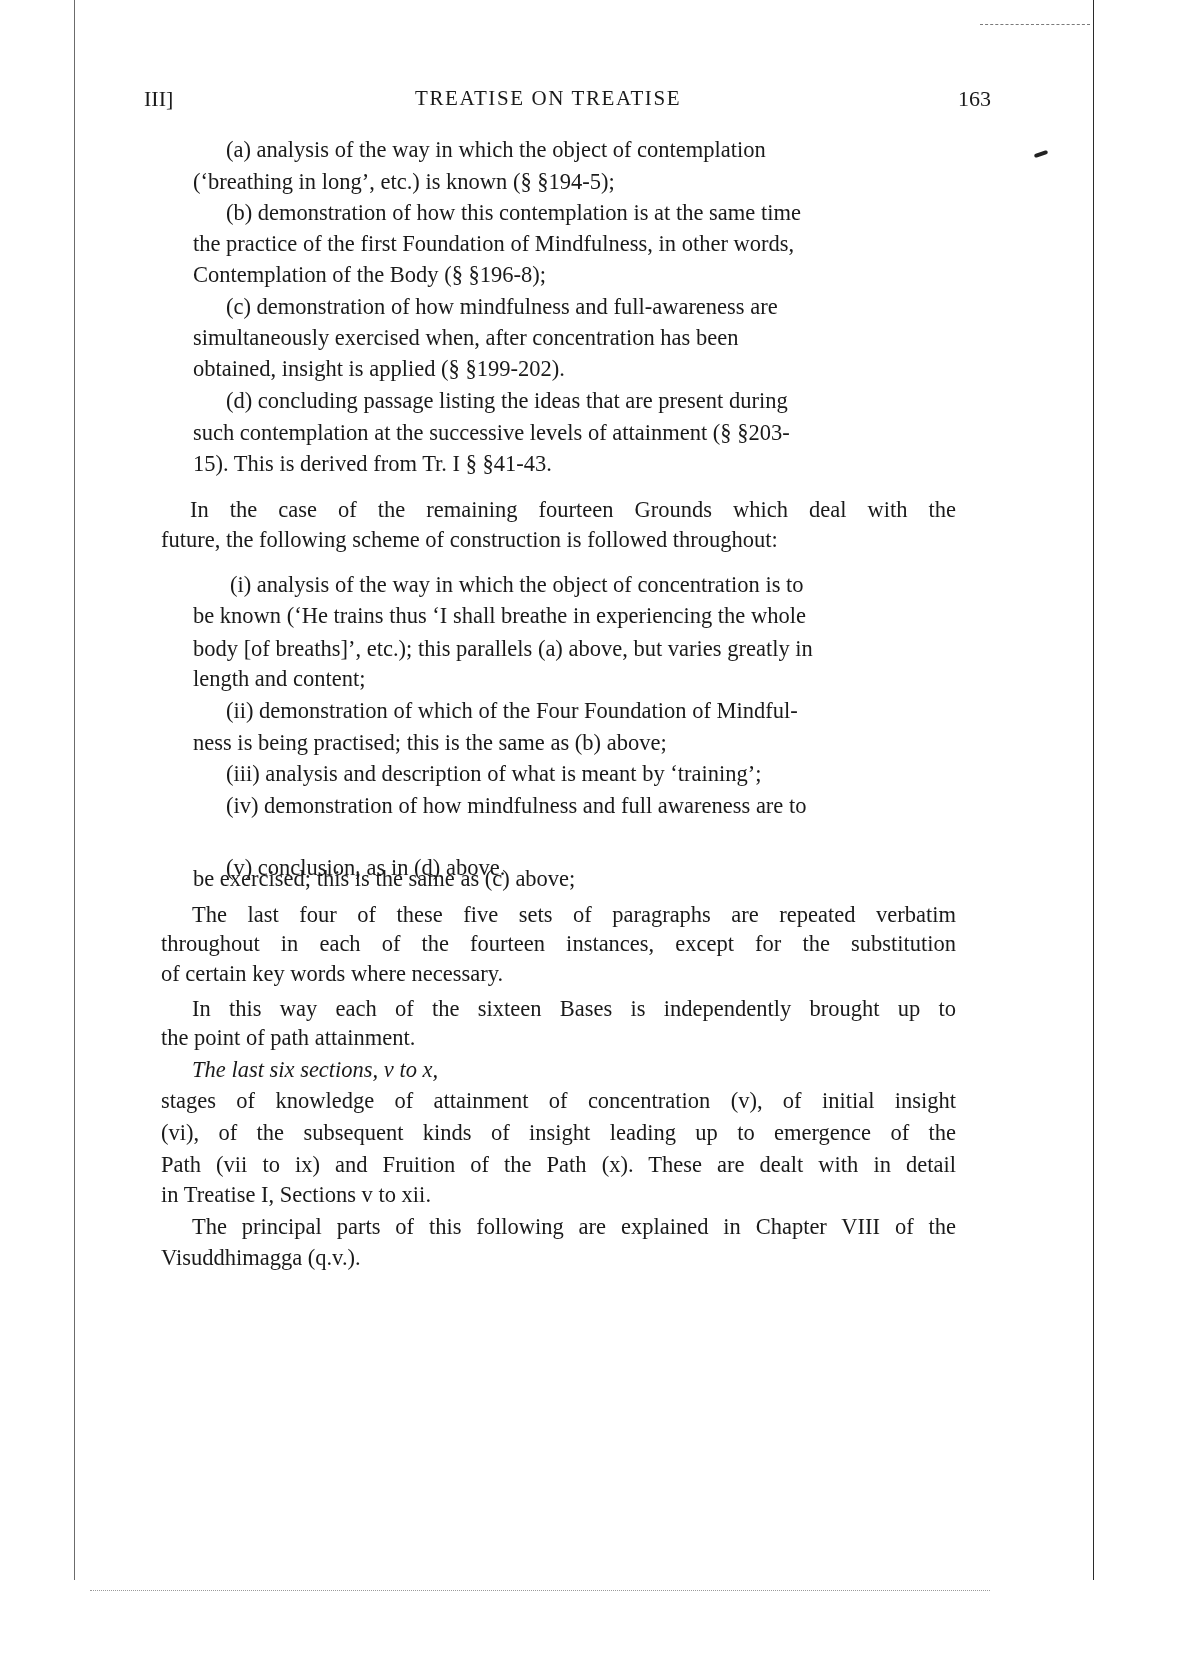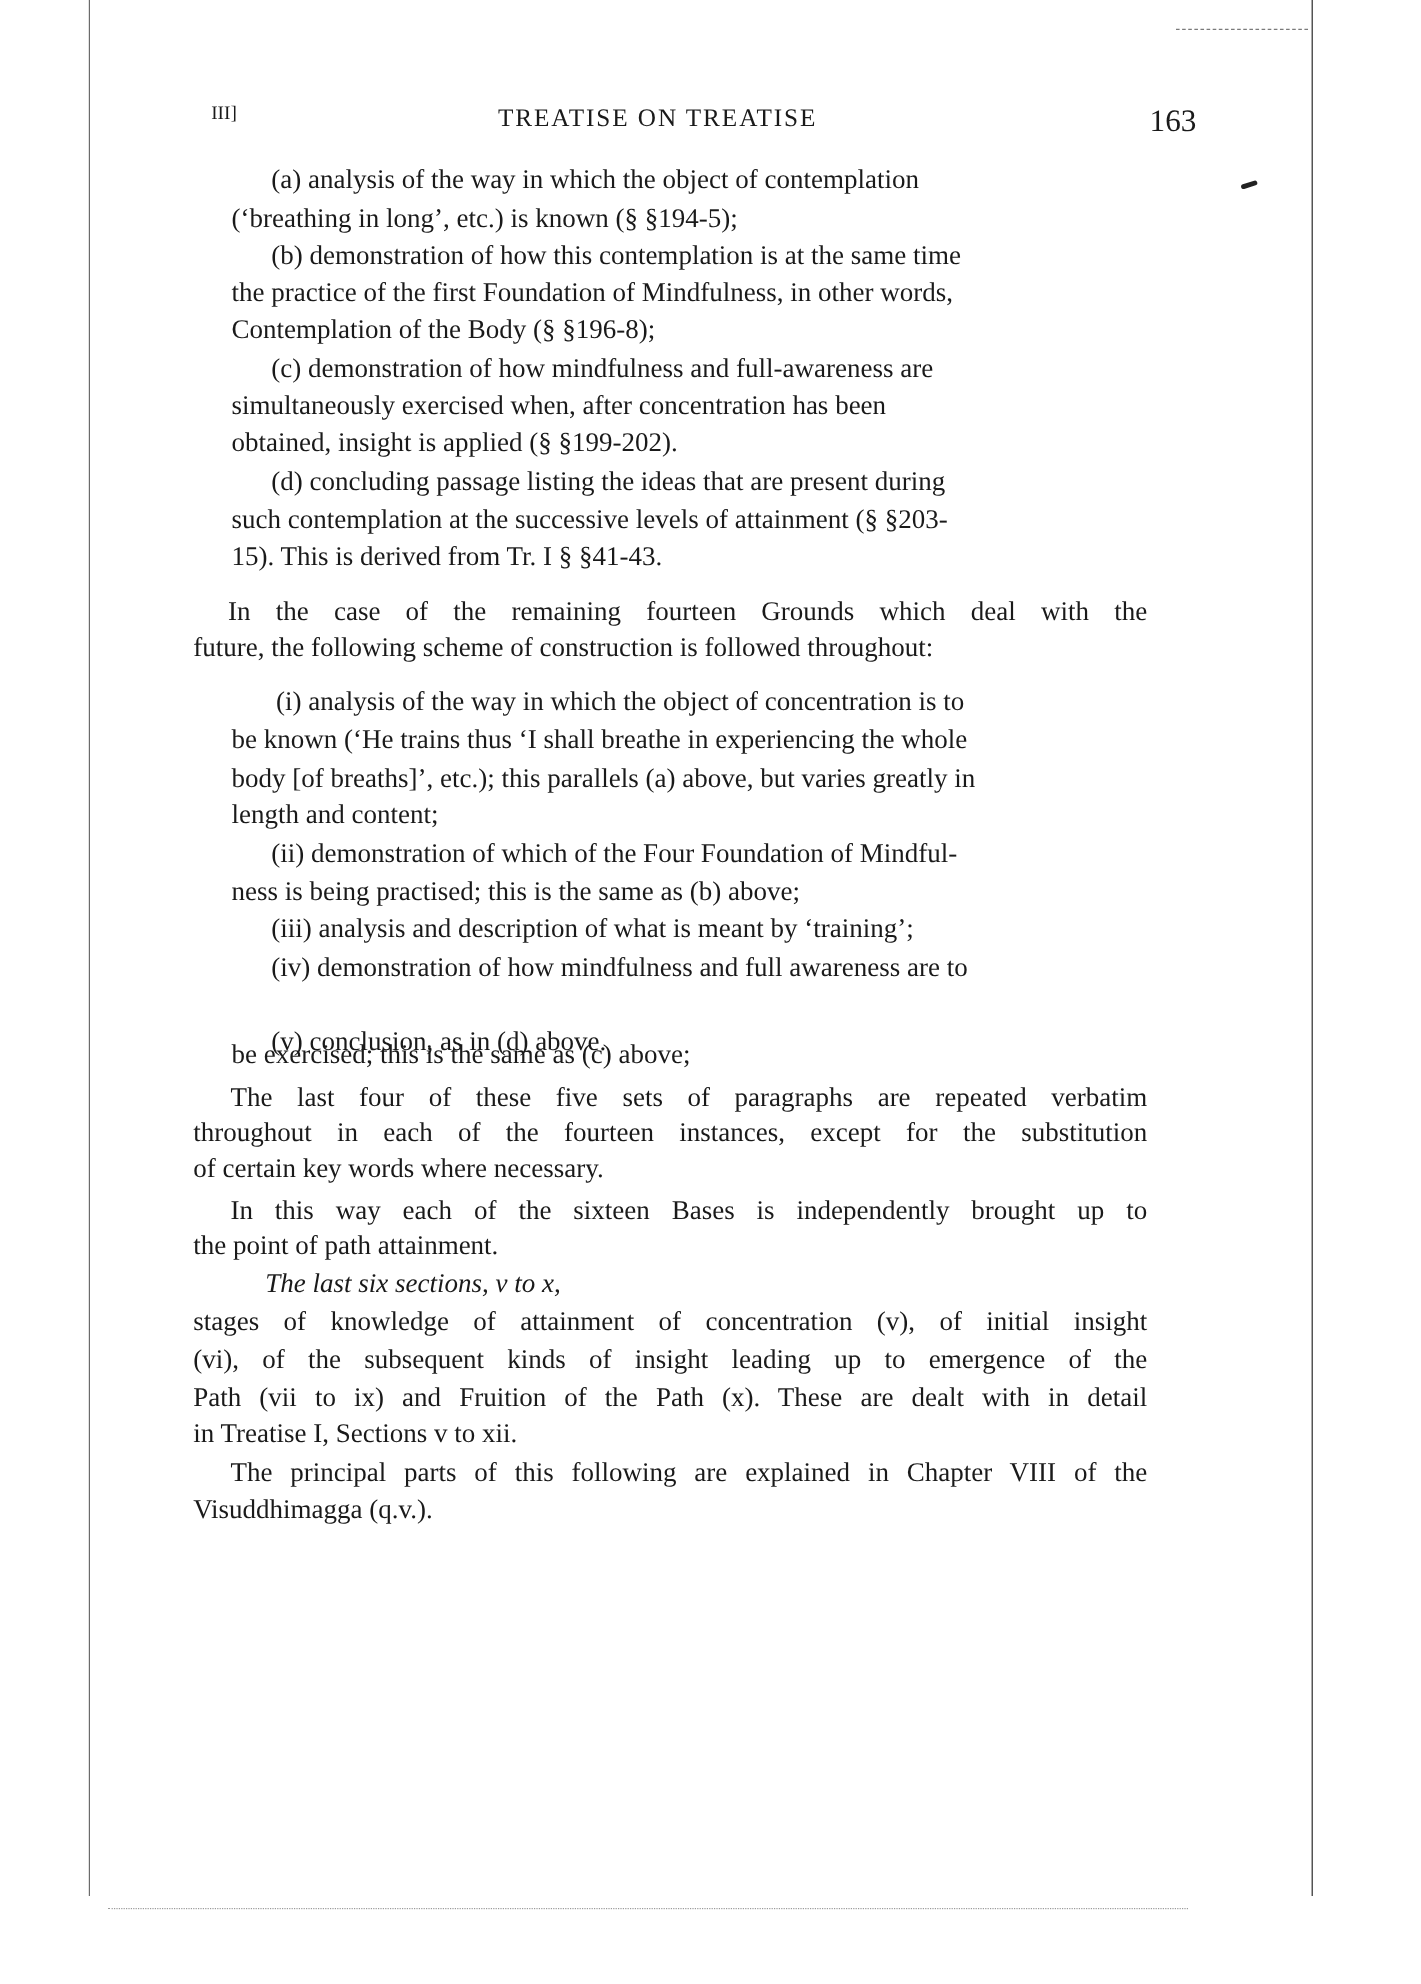--- a/index.html
+++ b/index.html
@@ -7,28 +7,28 @@
     width: 1184px; height: 1653px; position: relative; overflow: hidden;
     font-family: "Liberation Serif", "DejaVu Serif", serif;
     color: #1a1a1a;
   }
   .left-rule { position: absolute; left: 74px; top: 0; width: 1px; height: 1580px; background: #6b6b6b; }
   .right-rule { position: absolute; left: 1093px; top: 0; width: 1px; height: 1580px; background: #2b2b2b; }
   .bottom-dots { position: absolute; left: 90px; top: 1590px; width: 900px; height: 1px;
     border-top: 1px dotted #9a9a9a; }
   .top-dots { position: absolute; left: 980px; top: 24px; width: 110px; height: 1px; border-top: 1px dashed #7a7a7a; }
   .running-head { position: absolute; top: 86px; left: 0; width: 1184px; height: 30px; }
-  .rh-left { position: absolute; left: 144px; top: 0; font-size: 16px; margin-left: 32px; }
+  .rh-left { position: absolute; left: 144px; top: 0; font-size: 22px; }
   .rh-center { position: absolute; left: 415px; top: 0; font-size: 21px; letter-spacing: 1.6px; }
-  .rh-right { position: absolute; left: 958px; top: 0; font-size: 26px; }
+  .rh-right { position: absolute; left: 958px; top: 0; font-size: 22px; }
   .mark { position: absolute; left: 1034px; top: 152px; width: 14px; height: 4px; background: #222; transform: rotate(-18deg); border-radius: 2px; }
   .body-text { position: absolute; left: 0; top: 0; width: 1184px; }
   .line { position: absolute; white-space: nowrap; font-size: 22.5px; line-height: 26px; }
   .just { width: 790px; text-align: justify; text-align-last: justify; }
-  .it { font-style: italic; margin-left: 29px; }
+  .it { font-style: italic; }
 </style>
 </head>
 <body>
 
 <div class="left-rule"></div>
 <div class="right-rule"></div>
 <div class="top-dots"></div>
 <div class="bottom-dots"></div>
 <div class="mark"></div>
 

